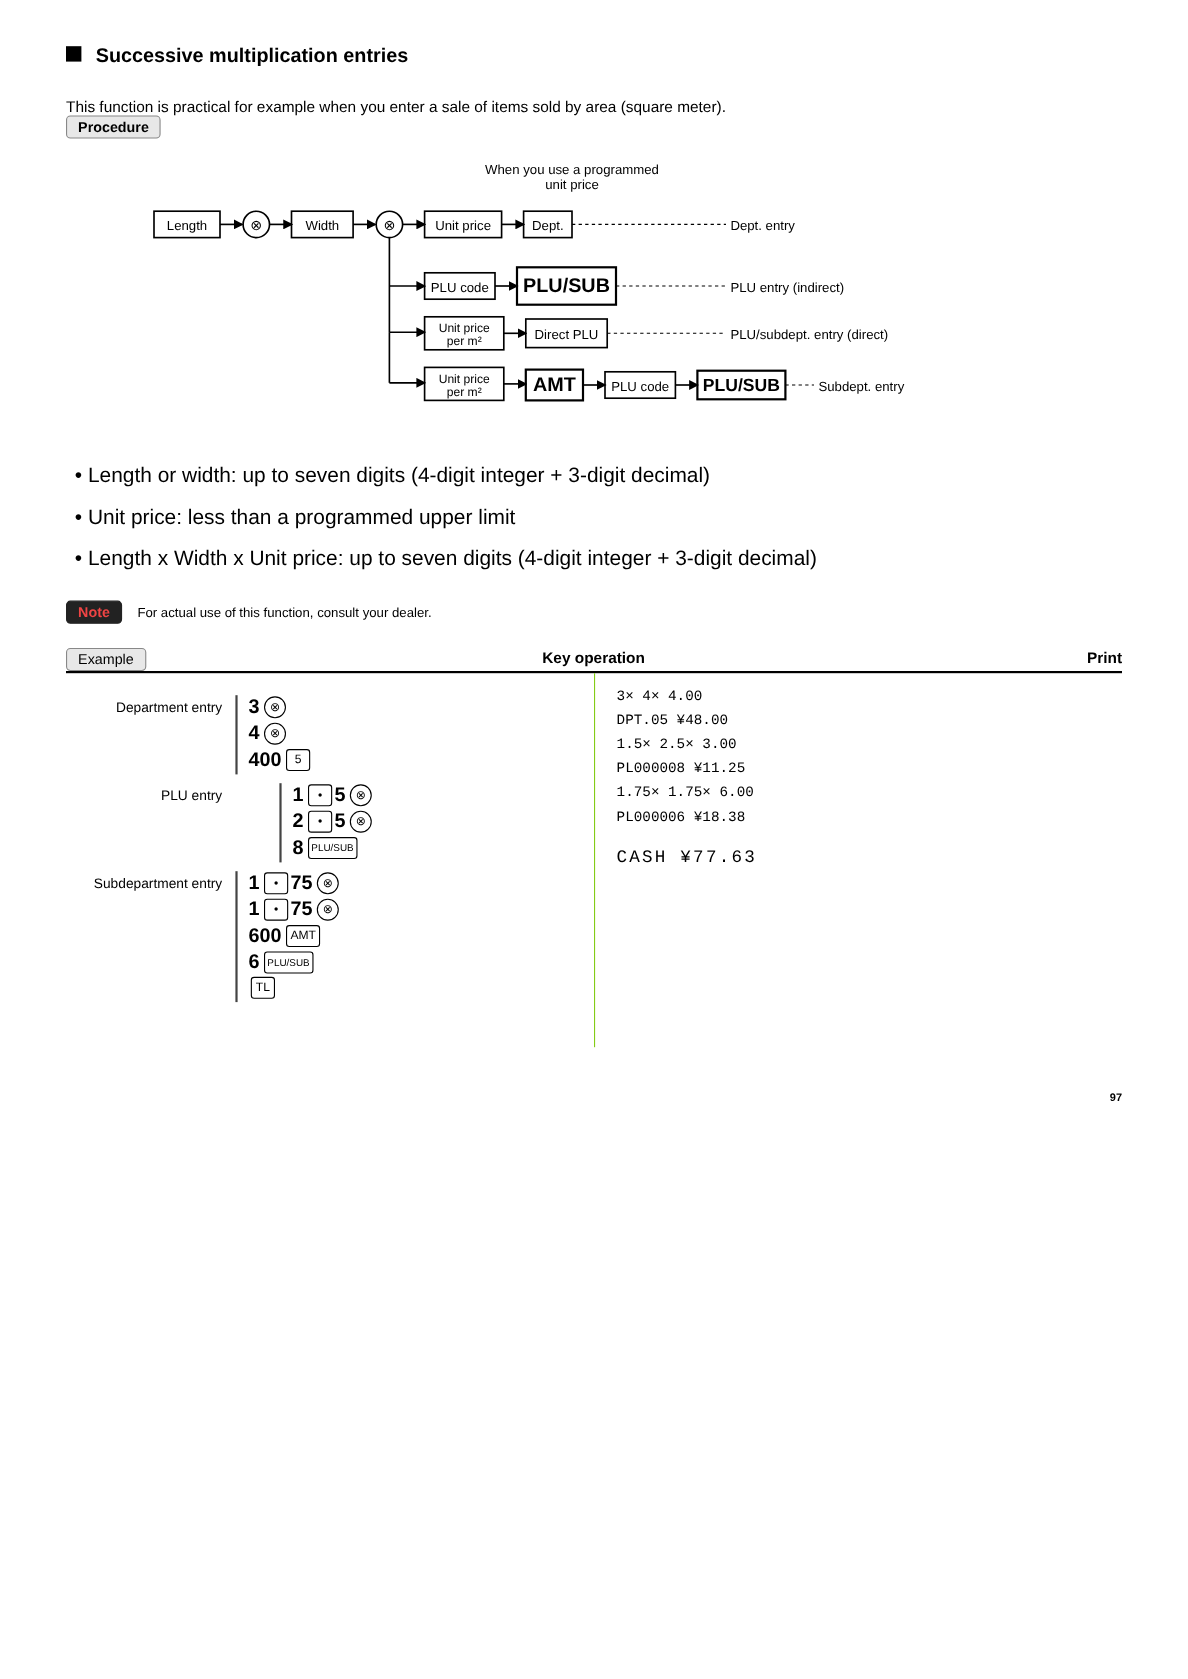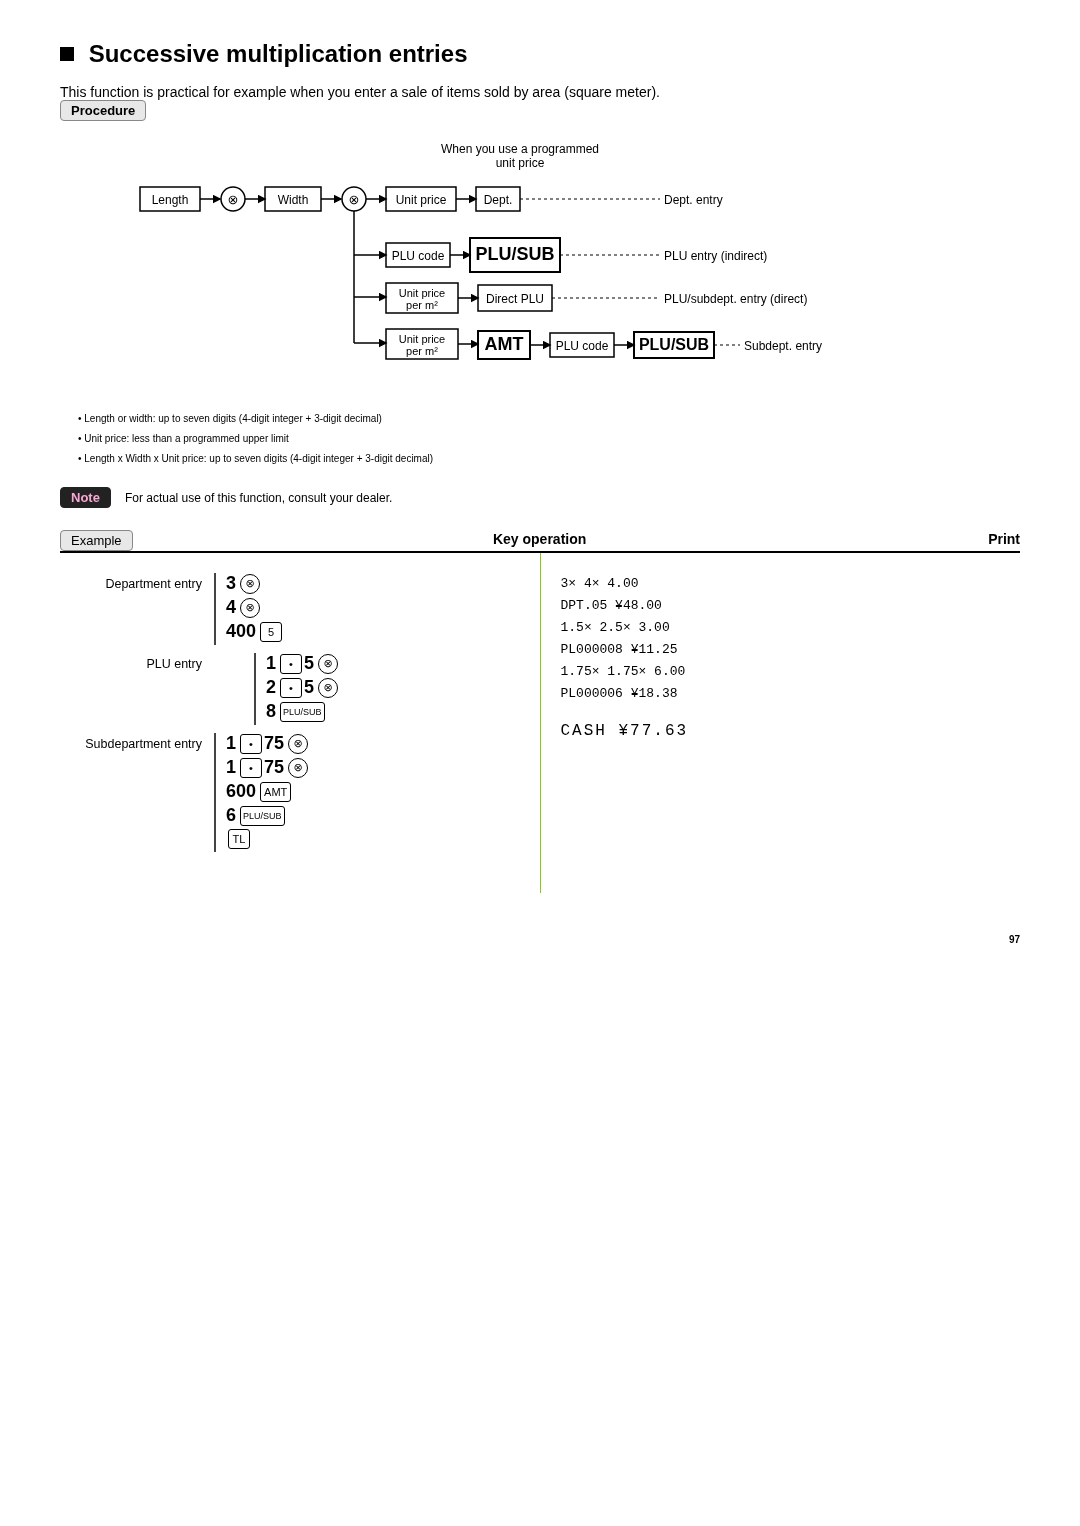--- a/index.html
+++ b/index.html
@@ -7,23 +7,23 @@
       background: #fff;
       font-family: Arial, sans-serif;
       font-size: 14px;
       color: #000;
       width: 1080px;
       min-height: 1526px;
       padding: 40px 60px;
     }
 
     .page-title {
-      font-size: 24px;
-      font-weight: bold;
-      margin-bottom: 16px;
+      font-size: 18px;
+      font-weight: bold;
+      margin-bottom: 28px;
     }
     .title-square {
       display: inline-block;
       width: 14px;
       height: 14px;
       background: #000;
       margin-right: 8px;
       vertical-align: middle;
       position: relative;
       top: -2px;
@@ -46,22 +46,22 @@
 
     
     .diagram-area {
       position: relative;
       width: 100%;
       margin-bottom: 24px;
     }
 
     
     .bullet-notes {
-      margin: 18px 0 18px 14px;
-      font-size: 10px;
+      margin: 18px 0 18px 4px;
+      font-size: 19px;
       line-height: 2;
     }
     .bullet-notes p { margin-left: 4px; }
 
     
     .note-row {
       display: flex;
       align-items: center;
       margin-bottom: 22px;
     }
@@ -71,21 +71,21 @@
       border-radius: 4px;
       padding: 2px 10px;
       font-size: 13px;
       font-weight: bold;
       background: #e8e8e8;
       margin-right: 14px;
       white-space: nowrap;
     }
     .note-badge-black {
       background: #222;
-      color: #f9a8d4;
+      color: #ef4444;
       border-color: #222;
     }
     .note-text {
       font-size: 12px;
     }
 
     
     .example-section {
       margin-top: 10px;
     }
@@ -425,21 +425,21 @@
           <div class="ko-row">
             <span class="ko-key">TL</span>
           </div>
         </div>
       </div>
 
     </div>
 
     <div class="print-col">
       <div class="print-receipt">
-        <div style="margin-top:10px;">3× 4× 4.00</div>
+        <div style="">3× 4× 4.00</div>
         <div>DPT.05       ¥48.00</div>
         <div>1.5× 2.5× 3.00</div>
         <div>PL000008     ¥11.25</div>
         <div>1.75× 1.75× 6.00</div>
         <div>PL000006     ¥18.38</div>
         <div style="height:12px;"></div>
         <div class="print-total" style="font-size:16px; font-weight:normal; letter-spacing:2px;">CASH   ¥77.63</div>
       </div>
     </div>
   </div>

